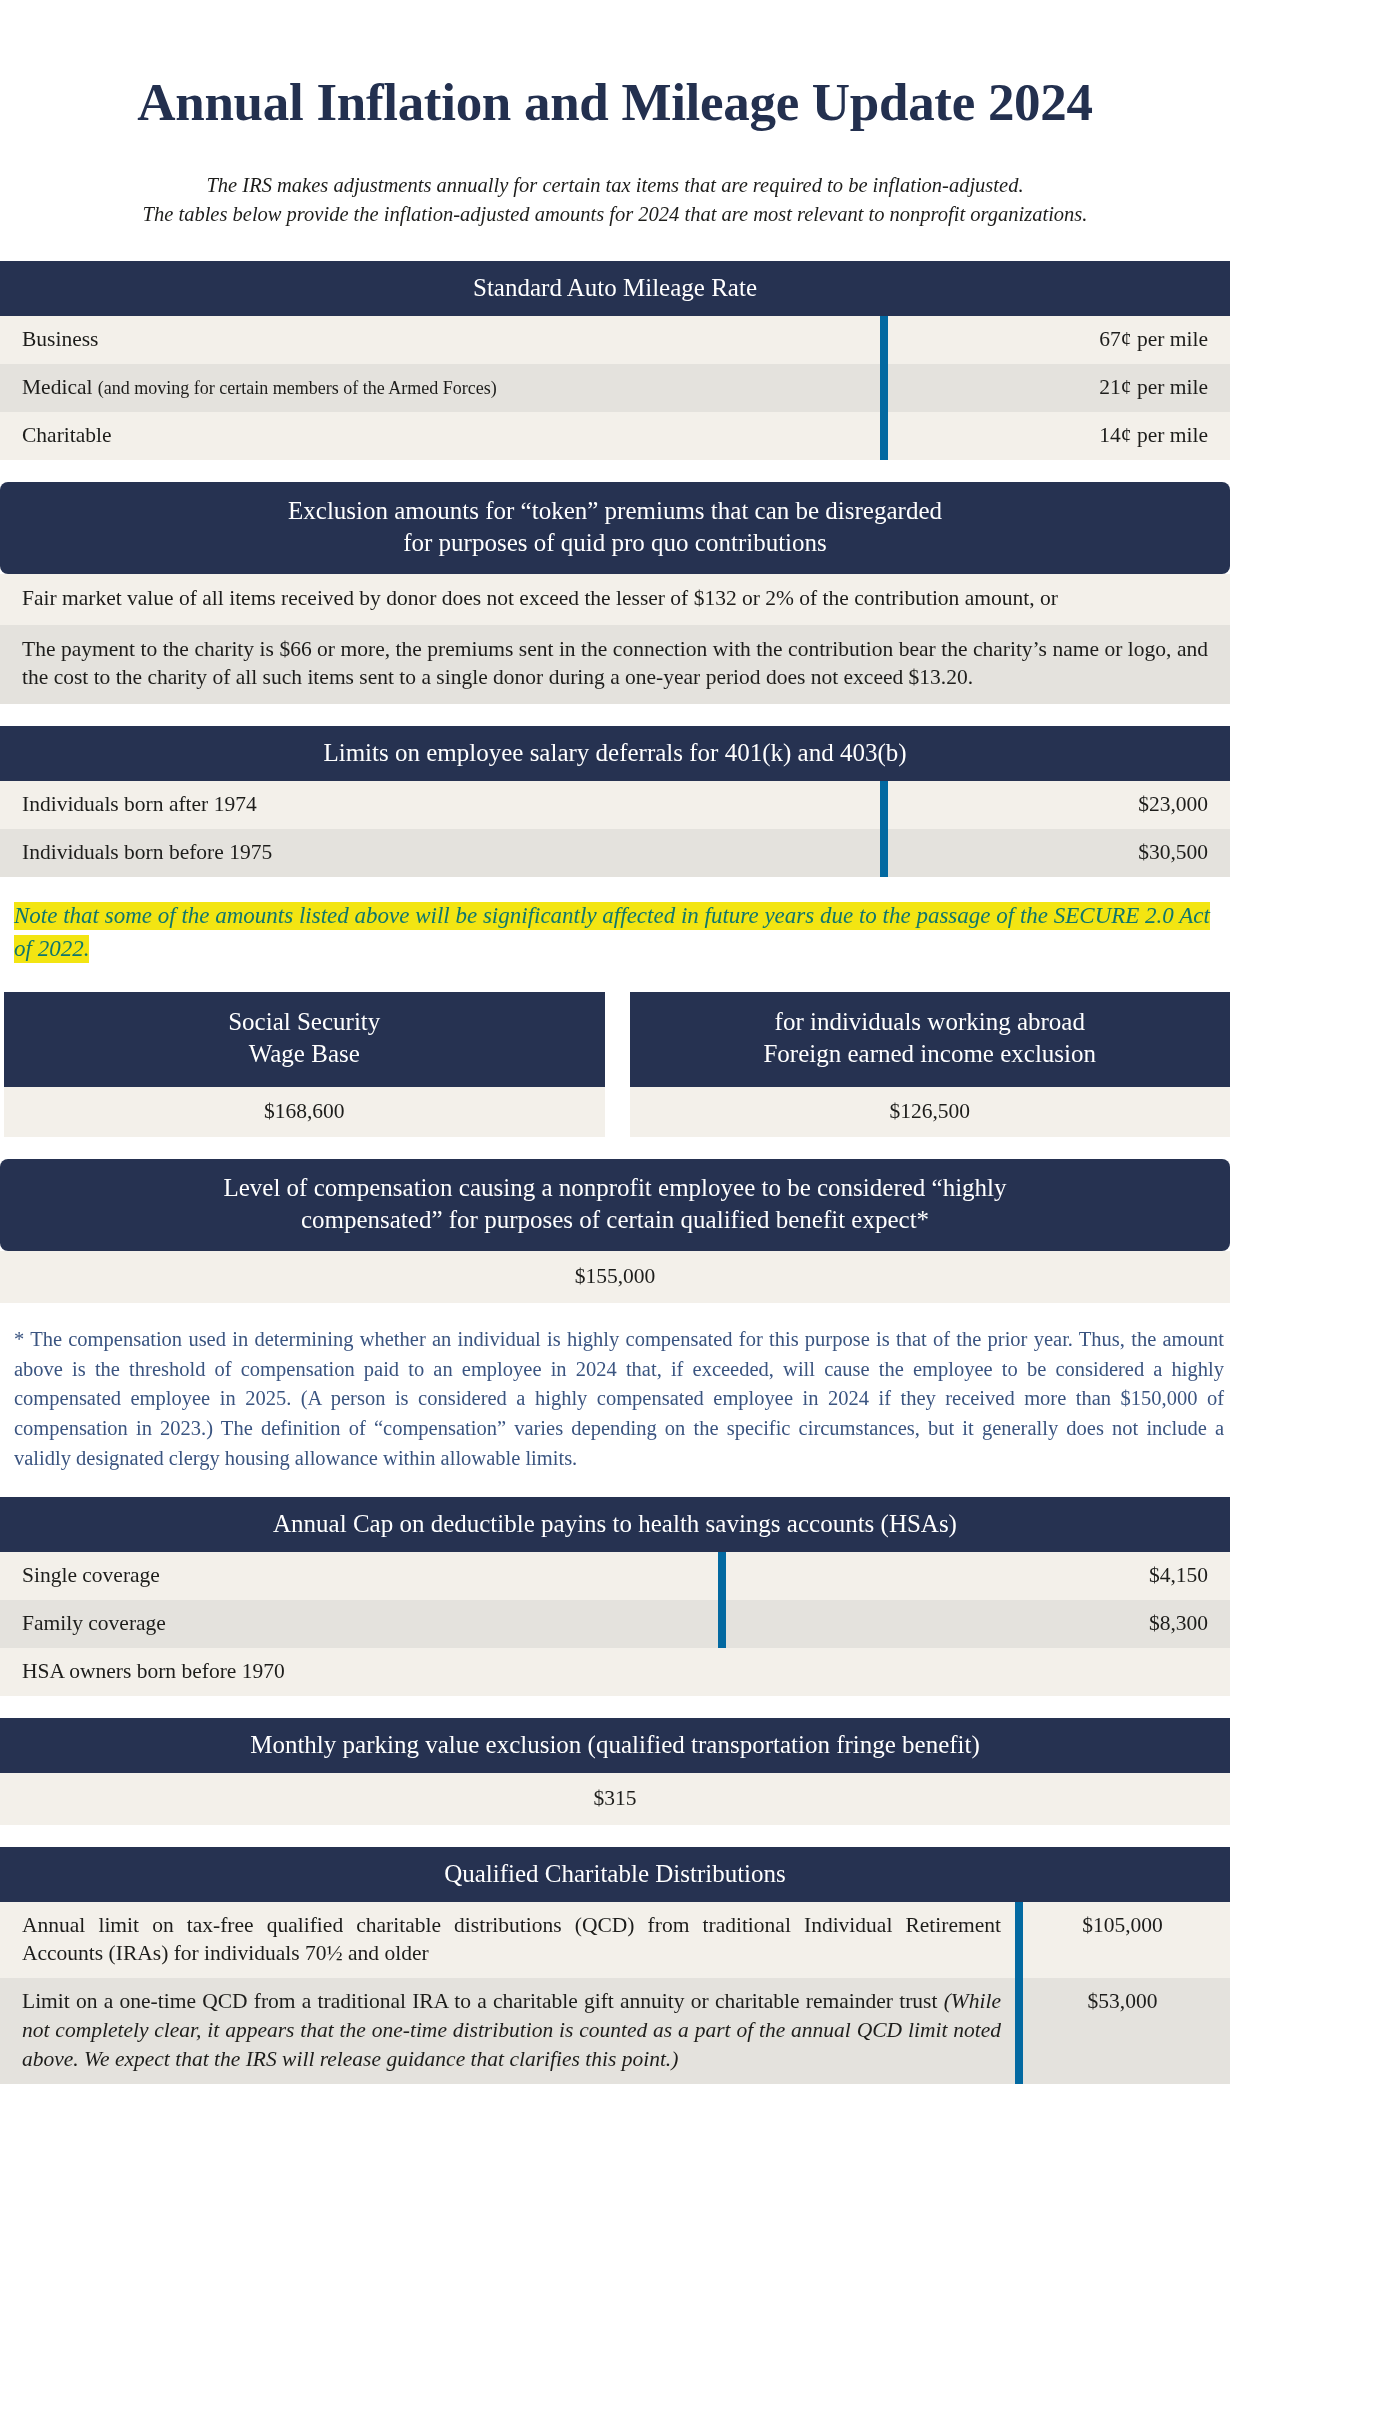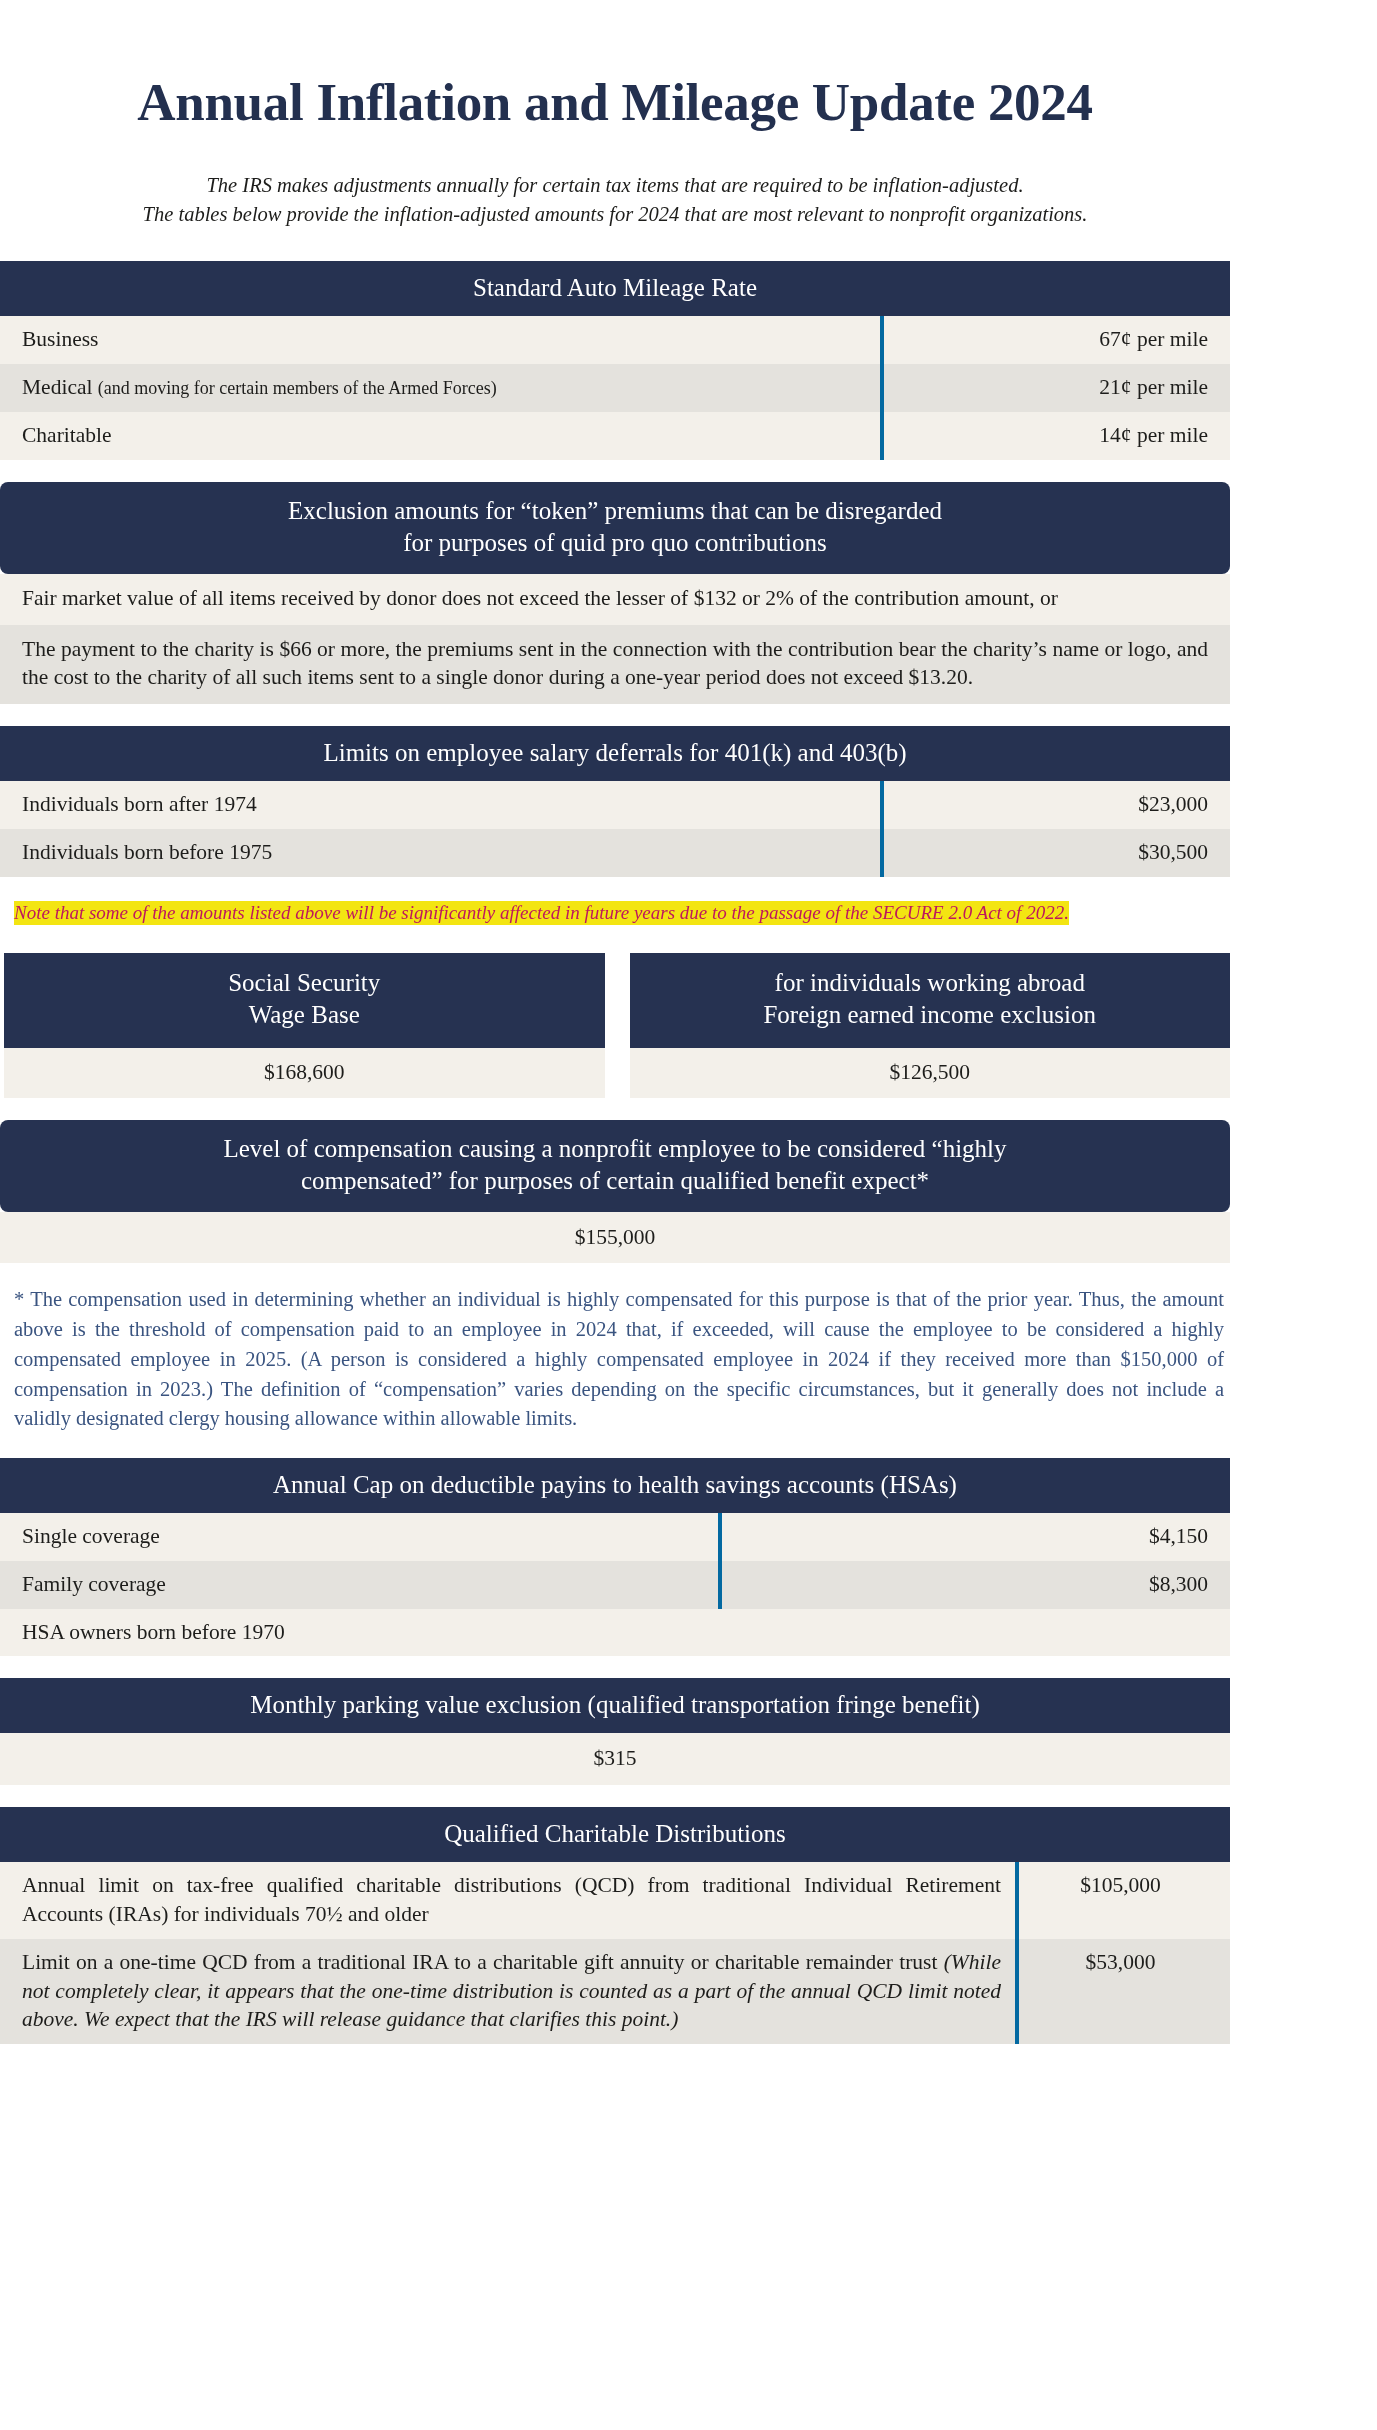--- a/index.html
+++ b/index.html
@@ -74,21 +74,21 @@
 
   .cell-l {
     padding: 9px 14px 10px 22px;
     box-sizing: border-box;
     flex: 1 1 auto;
   }
   .cell-r {
     padding: 9px 22px 10px 14px;
     box-sizing: border-box;
     text-align: right;
-    border-left: 4px solid #0369a1;
+    border-left: 8px solid #0369a1;
     flex: 0 0 auto;
   }
   .cell-r.center { text-align: center; }
 
   
   .split-mileage .cell-r { flex-basis: 350px; }
   .split-401k   .cell-r { flex-basis: 350px; }
   .split-hsa    .cell-r { flex-basis: 512px; margin-left: 15px; }
   .split-qcd    .cell-r { flex-basis: 215px; }
 
@@ -110,23 +110,23 @@
 
   .sub { font-size: 18px; }
 
   
   .note-wrap {
     margin: 22px 0 26px 0;
     padding-left: 14px;
   }
   .note {
     font-style: italic;
-    font-size: 19px;
+    font-size: 23px;
     line-height: 1.46;
-    color: #be185d;
+    color: #0f766e;
     max-width: 1200px;
   }
   .note span.hl {
     background: #f3e512;
     box-decoration-break: clone;
     -webkit-box-decoration-break: clone;
     padding: 1px 0 2px 0;
   }
 
   

